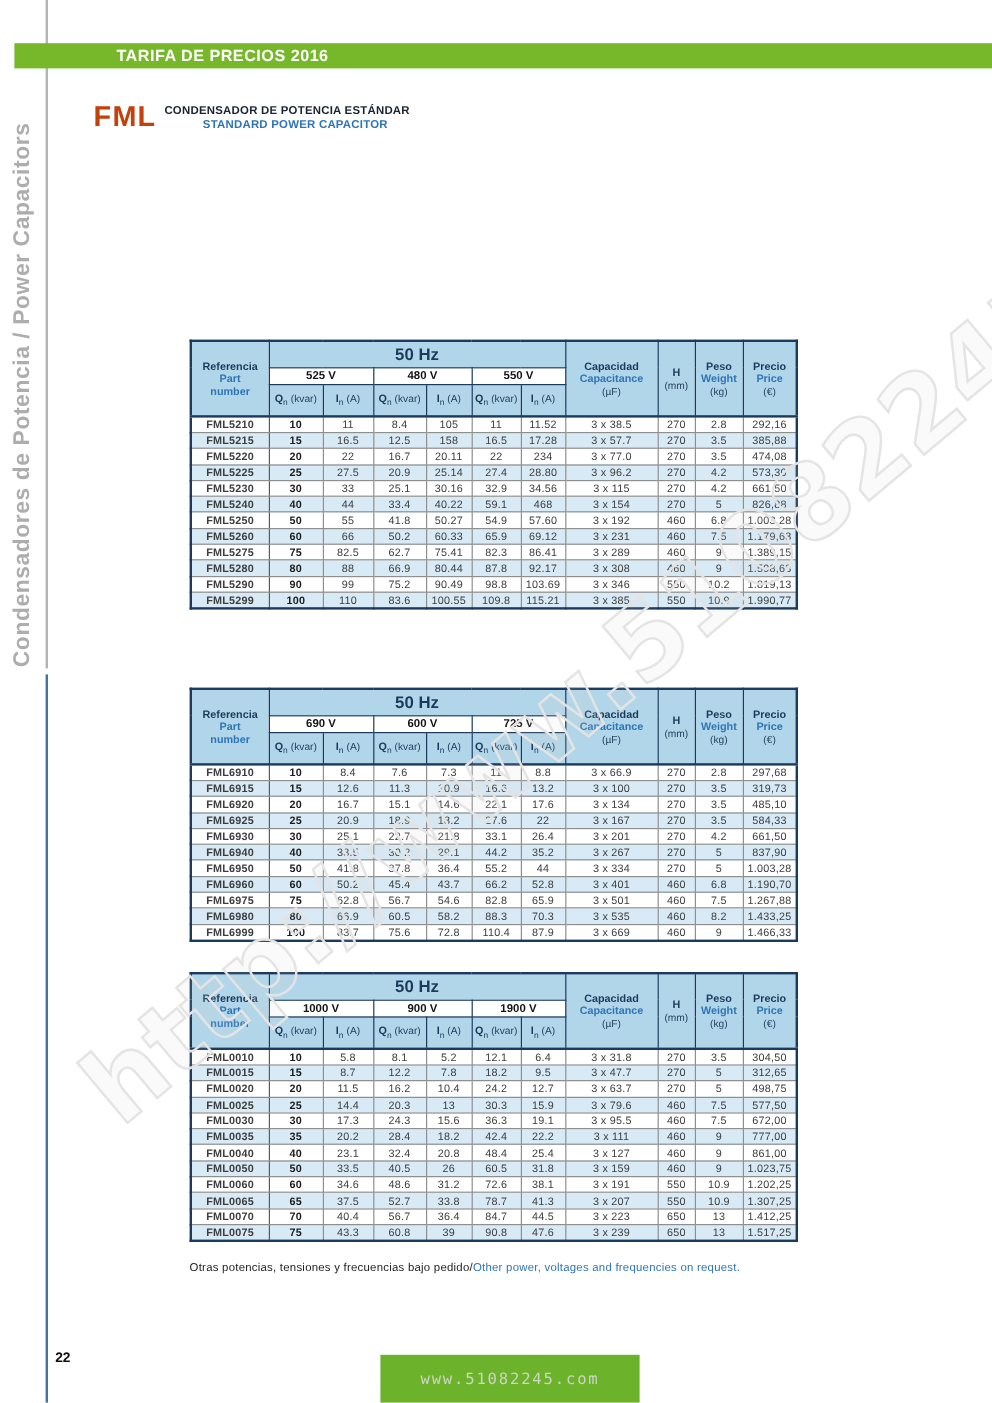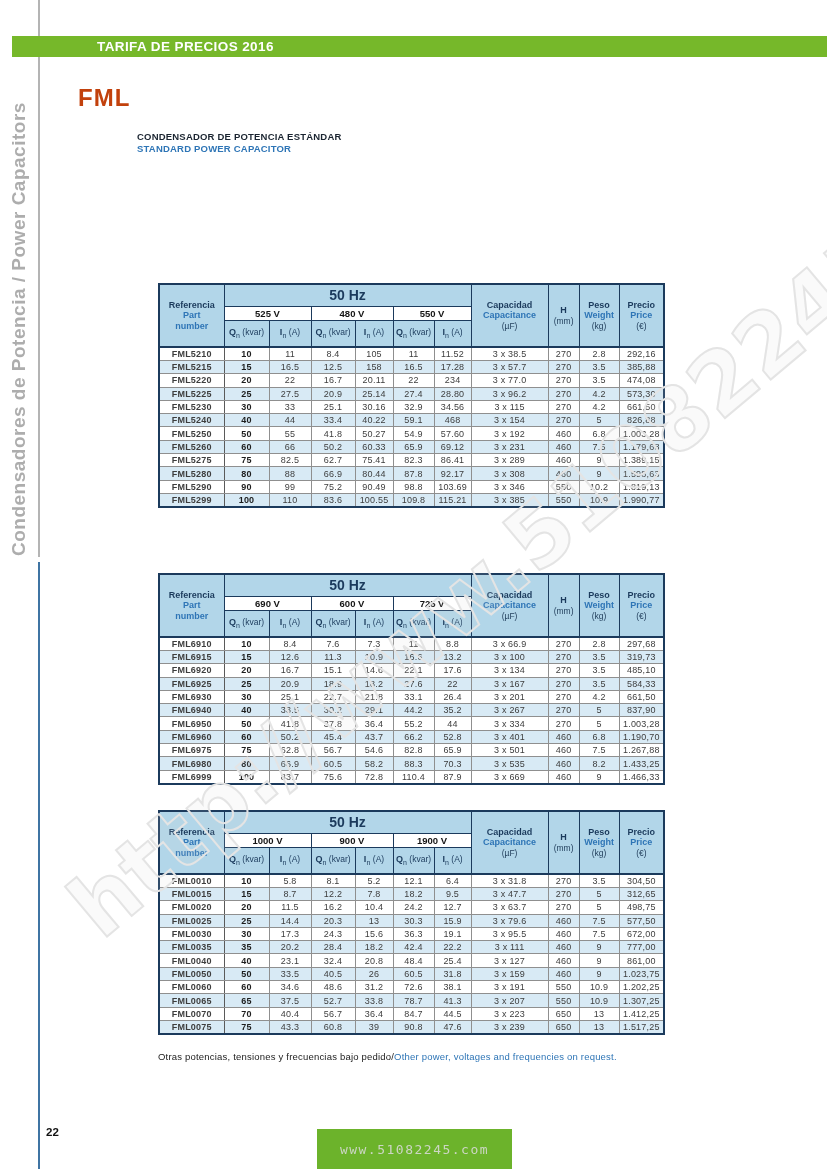--- a/index.html
+++ b/index.html
@@ -18,22 +18,22 @@
   .vline-gray { position:absolute; left:38px; top:0; width:2px; height:557px; background:#b4b4b4; }
   .vline-blue { position:absolute; left:38px; top:562px; width:2px; height:607px; background:#3f74a3; }
   .sidebar-text { position:absolute; left:8px; top:556px; transform:rotate(-90deg);
     transform-origin:0 0; white-space:nowrap; color:#adadad; font-weight:bold;
     font-size:19px; letter-spacing:.5px; }
 
   
   .fml-code { position:absolute; left:78px; top:84px; font-size:24px; font-weight:bold;
     color:#c2410c; letter-spacing:1px; }
   .fml-desc { position:absolute; left:137px; top:87px; line-height:11.5px; }
-  .fml-desc .es { color:#1a2430; font-weight:bold; font-size:9.5px; letter-spacing:.2px;margin-top:44px; }
-  .fml-desc .en { color:#2e75b6; font-weight:bold; font-size:9.5px; letter-spacing:.2px; }
+  .fml-desc .es { color:#1a2430; font-weight:bold; font-size:9.5px; letter-spacing:.2px; }
+  .fml-desc .en { color:#2e75b6; font-weight:bold; font-size:9.5px; letter-spacing:.2px;margin-left:32px; }
 
   
   .tbl-wrap { position:absolute; left:158px; }
   .t1 { top:283px; } .t2 { top:573px; } .t3 { top:810px; }
   table { border-collapse:collapse; table-layout:fixed; width:505px;
     border:2px solid #1b3a5c; }
   col.c-ref{width:65px} col.c-q1{width:45px} col.c-i1{width:42px}
   col.c-q2{width:44px} col.c-i2{width:38px} col.c-q3{width:41px} col.c-i3{width:37px}
   col.c-cap{width:77px} col.c-h{width:31px} col.c-w{width:40px} col.c-p{width:45px}
   thead th { border:1px solid #1b3a5c; background:#b2d6e9; font-size:9px;
@@ -53,21 +53,21 @@
   tbody td.ref-cell { border-right:1px solid #5a5a5a;font-weight:bold; }
   tbody td.qn-cell { font-weight:bold; color:#1c1c1c; }
 
   
   .footnote { position:absolute; left:158px; top:1051px; font-size:9.5px; letter-spacing:.2px; }
   .footnote .es { color:#222222; }
   .footnote .en { color:#2e75b6; }
 
   
   .page-number { position:absolute; left:46px; top:1126px; font-size:11.5px; font-weight:bold; color:#111; }
-  .wm-box { position:absolute; left:317px; top:1129px; width:195px; height:40px; background:#6cb32b;
+  .wm-box { position:absolute; left:317px; top:1129px; width:216px; height:40px; background:#6cb32b;
     display:flex; align-items:center; justify-content:center; }
   .wm-box span { font-family:"DejaVu Sans Mono", monospace; font-size:13px; color:#ccd6c4;
     letter-spacing:1.5px; }
 
   
   .watermark { position:absolute; left:50px; top:880px; transform:rotate(-40deg);
     transform-origin:0 0; white-space:nowrap; font-size:86px; font-weight:bold;
     font-family:"DejaVu Sans", sans-serif;
     color:rgba(210,210,210,0.12); -webkit-text-stroke:2px #e4e4e4;
     pointer-events:none; z-index:5; }

